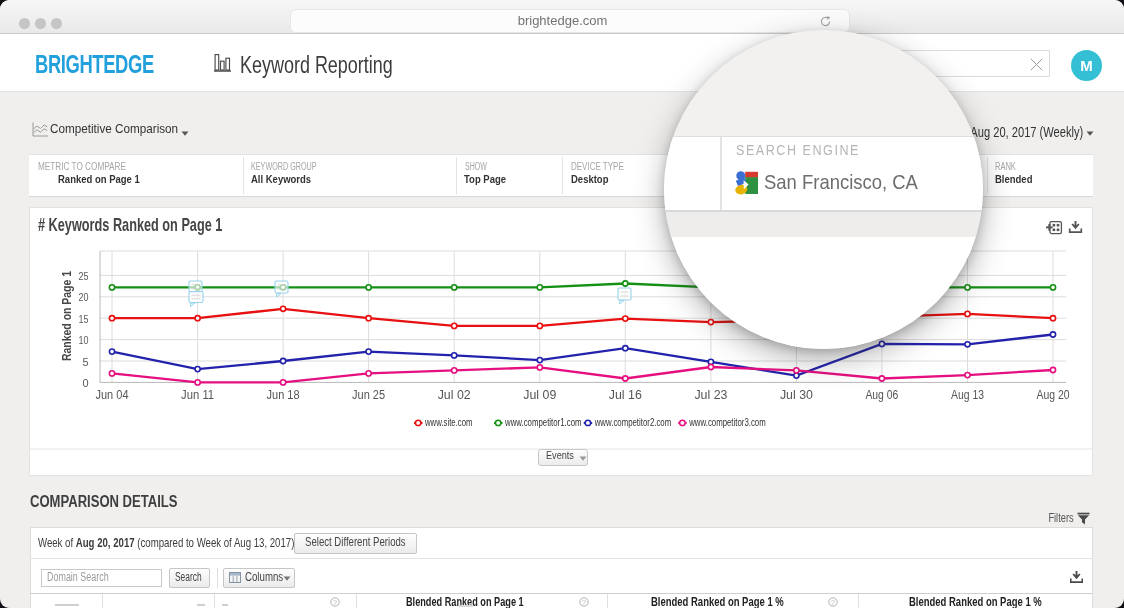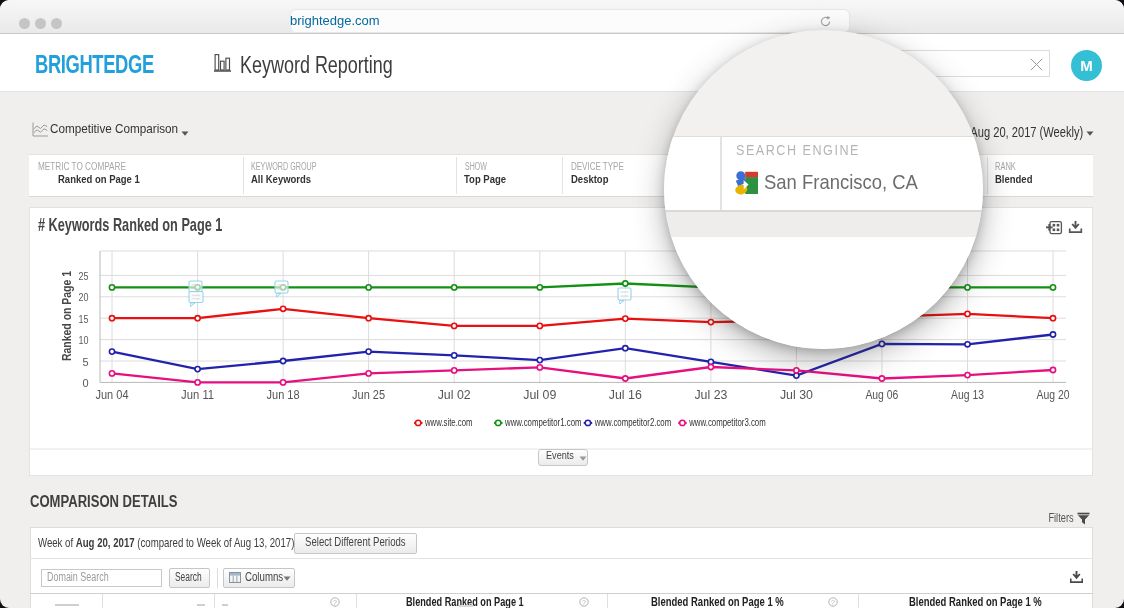--- a/index.html
+++ b/index.html
@@ -10,21 +10,21 @@
 </style>
 </head>
 <body>
 <div id="win">
 
 <div class="abs" style="left:0;top:0;width:1124px;height:34px;background:linear-gradient(#f7f7f7,#e9e9e9);border-bottom:1px solid #c9c9c9;border-radius:9px 9px 0 0;"></div>
 <div class="abs" style="left:19px;top:18px;width:11px;height:11px;border-radius:50%;background:#c5c5c5;"></div>
 <div class="abs" style="left:35px;top:18px;width:11px;height:11px;border-radius:50%;background:#c5c5c5;"></div>
 <div class="abs" style="left:51px;top:18px;width:11px;height:11px;border-radius:50%;background:#c5c5c5;"></div>
 <div class="abs" style="left:290px;top:9px;width:560px;height:24px;border-radius:6px;background:#fcfcfc;border:1px solid #e7e7e7;"></div>
-<div class="abs" style="left:290px;top:9px;width:545px;height:24px;line-height:24px;font-size:13px;color:#0369a1;">brightedge.com</div>
+<div class="abs" style="left:290px;top:9px;width:545px;height:24px;line-height:24px;text-align:center;font-size:13px;color:#737373;">brightedge.com</div>
 <svg class="abs" style="left:819px;top:15px;" width="13" height="13" viewBox="0 0 13 13">
  <path d="M10.6 6.5 a4.1 4.1 0 1 1 -1.3 -3" fill="none" stroke="#a2a2a2" stroke-width="1.1"></path>
  <path d="M8.2 1.1 L11.4 2.6 L8.6 4.8 Z" fill="#a2a2a2"></path>
 </svg>
 
 <div class="abs" style="left:0;top:34px;width:1124px;height:58px;background:#ffffff;border-bottom:1px solid #e3e3e3;"></div>
 <div class="abs" style="left:35px;top:49.6px;font-size:25px;color:#21a0dc;font-weight:bold;letter-spacing:-0.5px;transform:scaleX(0.735);transform-origin:left top;white-space:nowrap;">BRIGHTEDGE</div>
 
 <svg class="abs" style="left:214px;top:54px;" width="17" height="18" viewBox="0 0 17 18">
  <rect x="1.1" y="0.6" width="3.6" height="15.4" fill="none" stroke="#4c4c4c" stroke-width="1.15"></rect>

